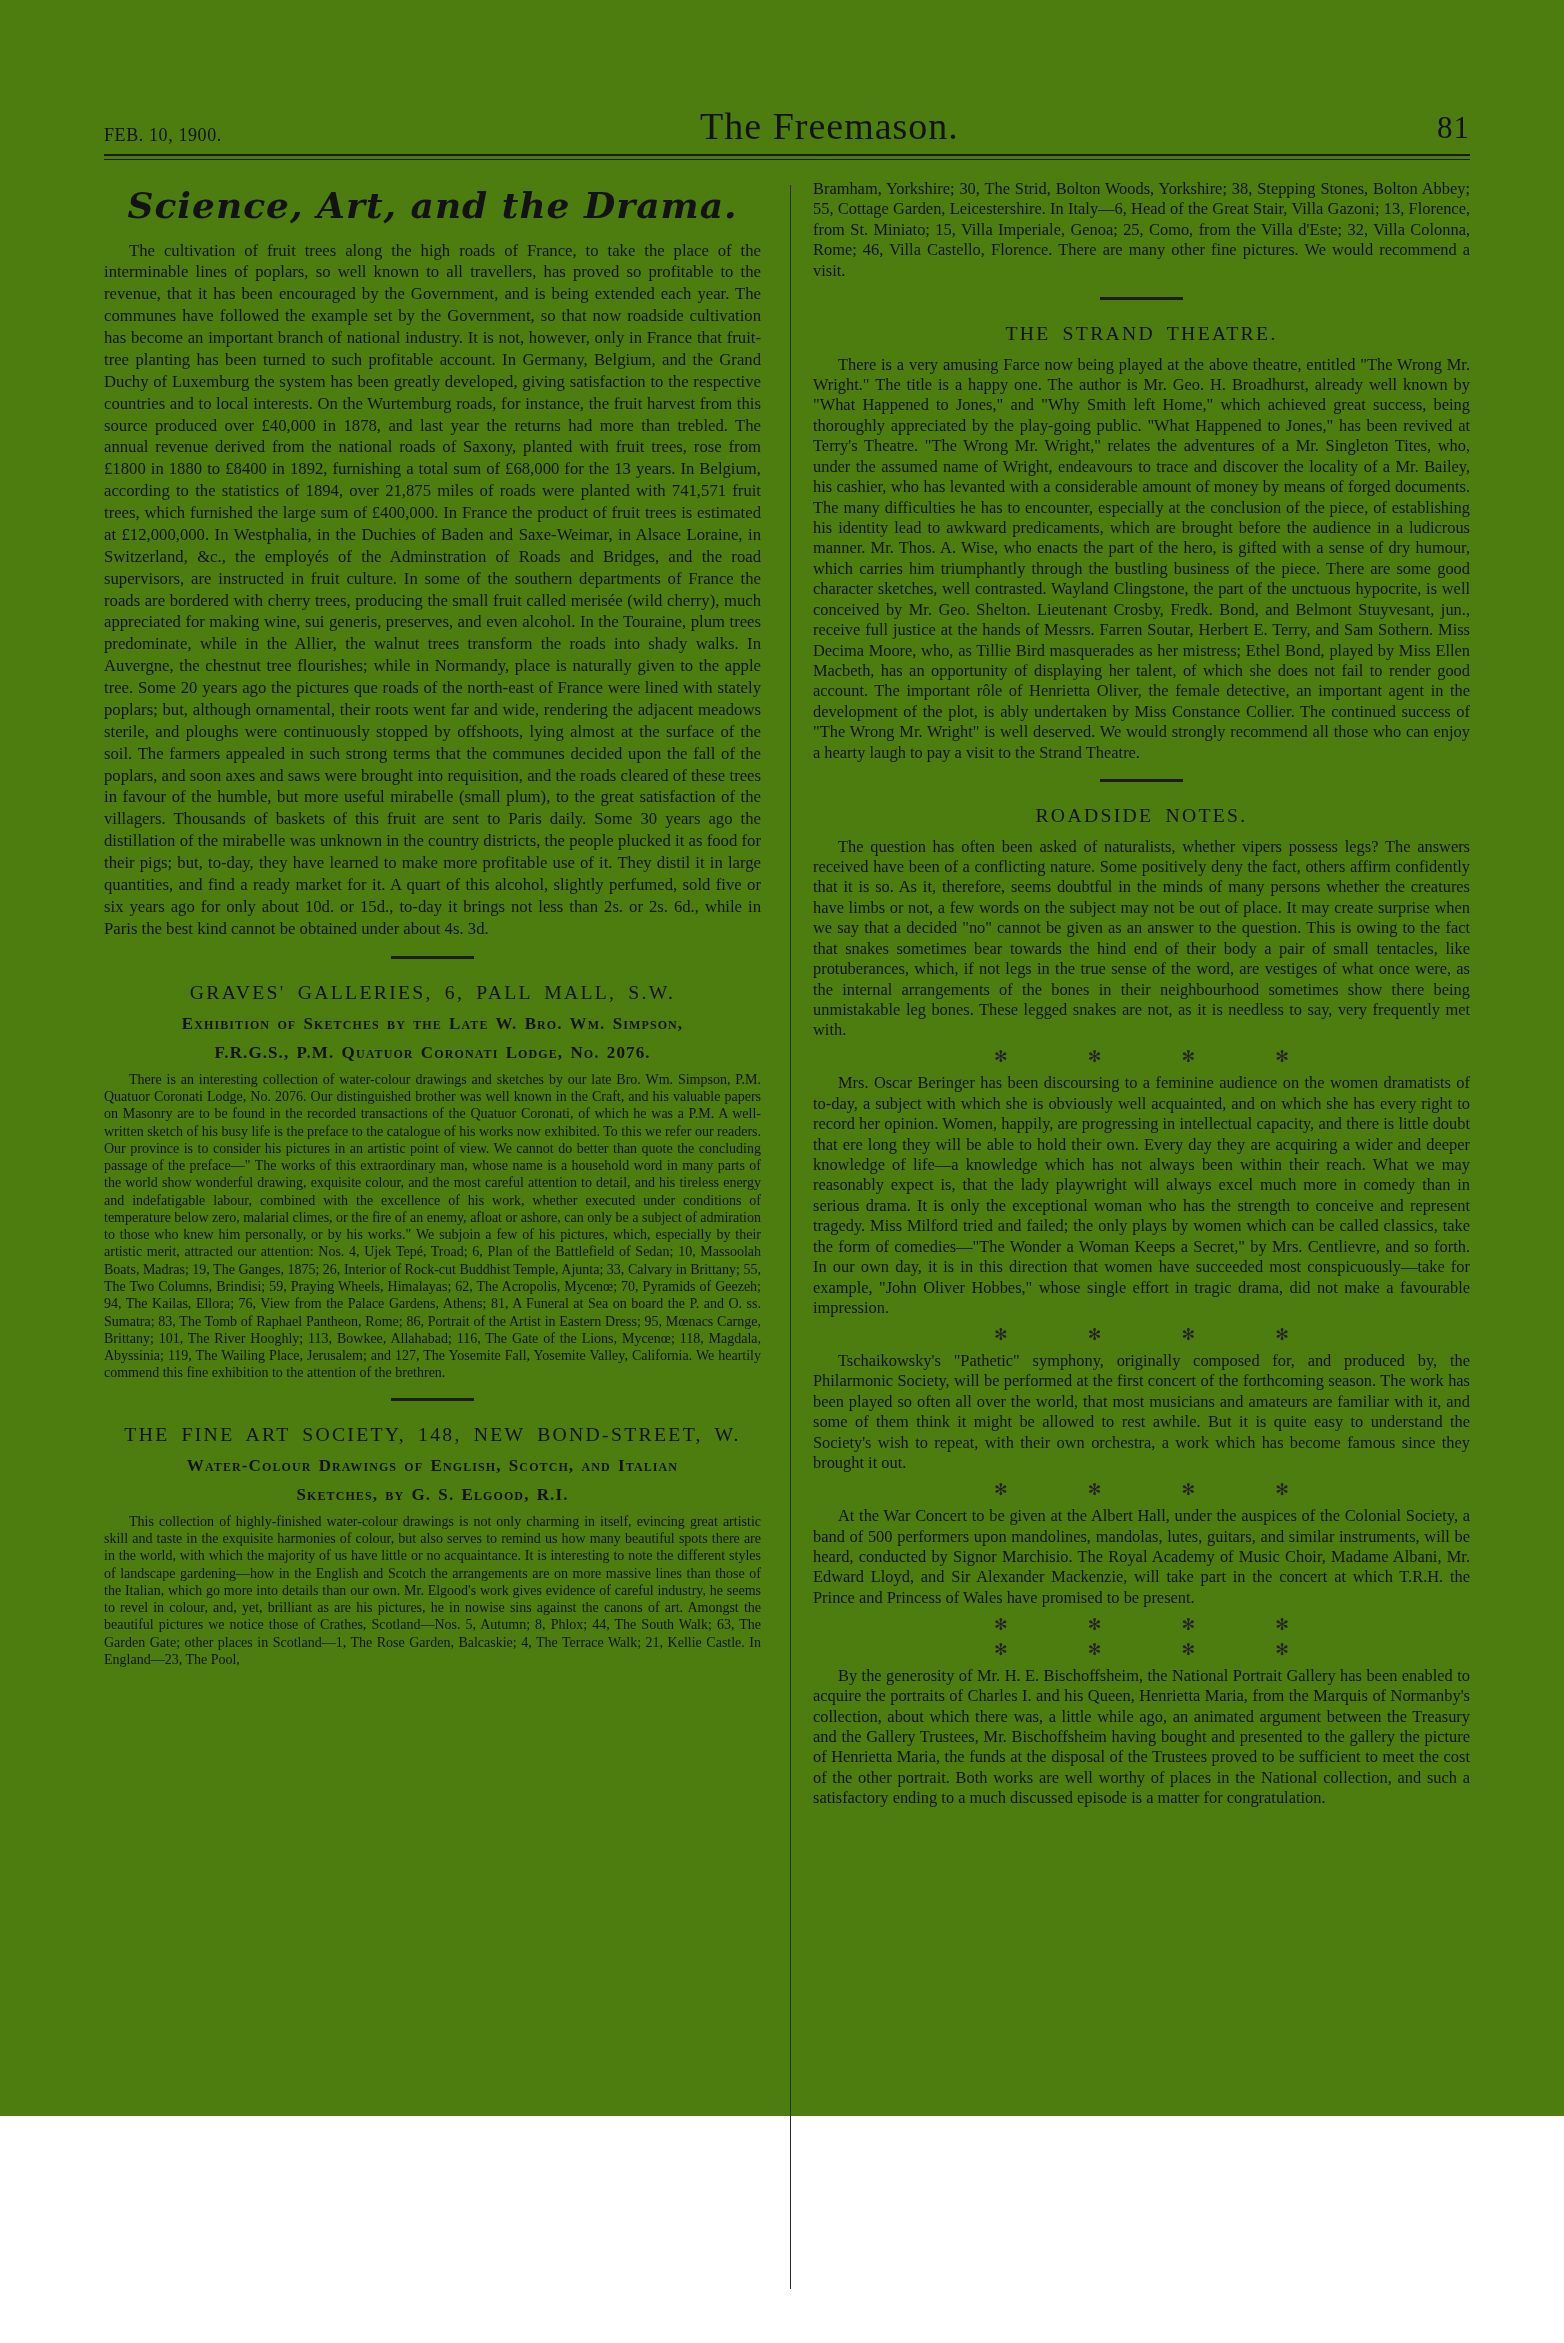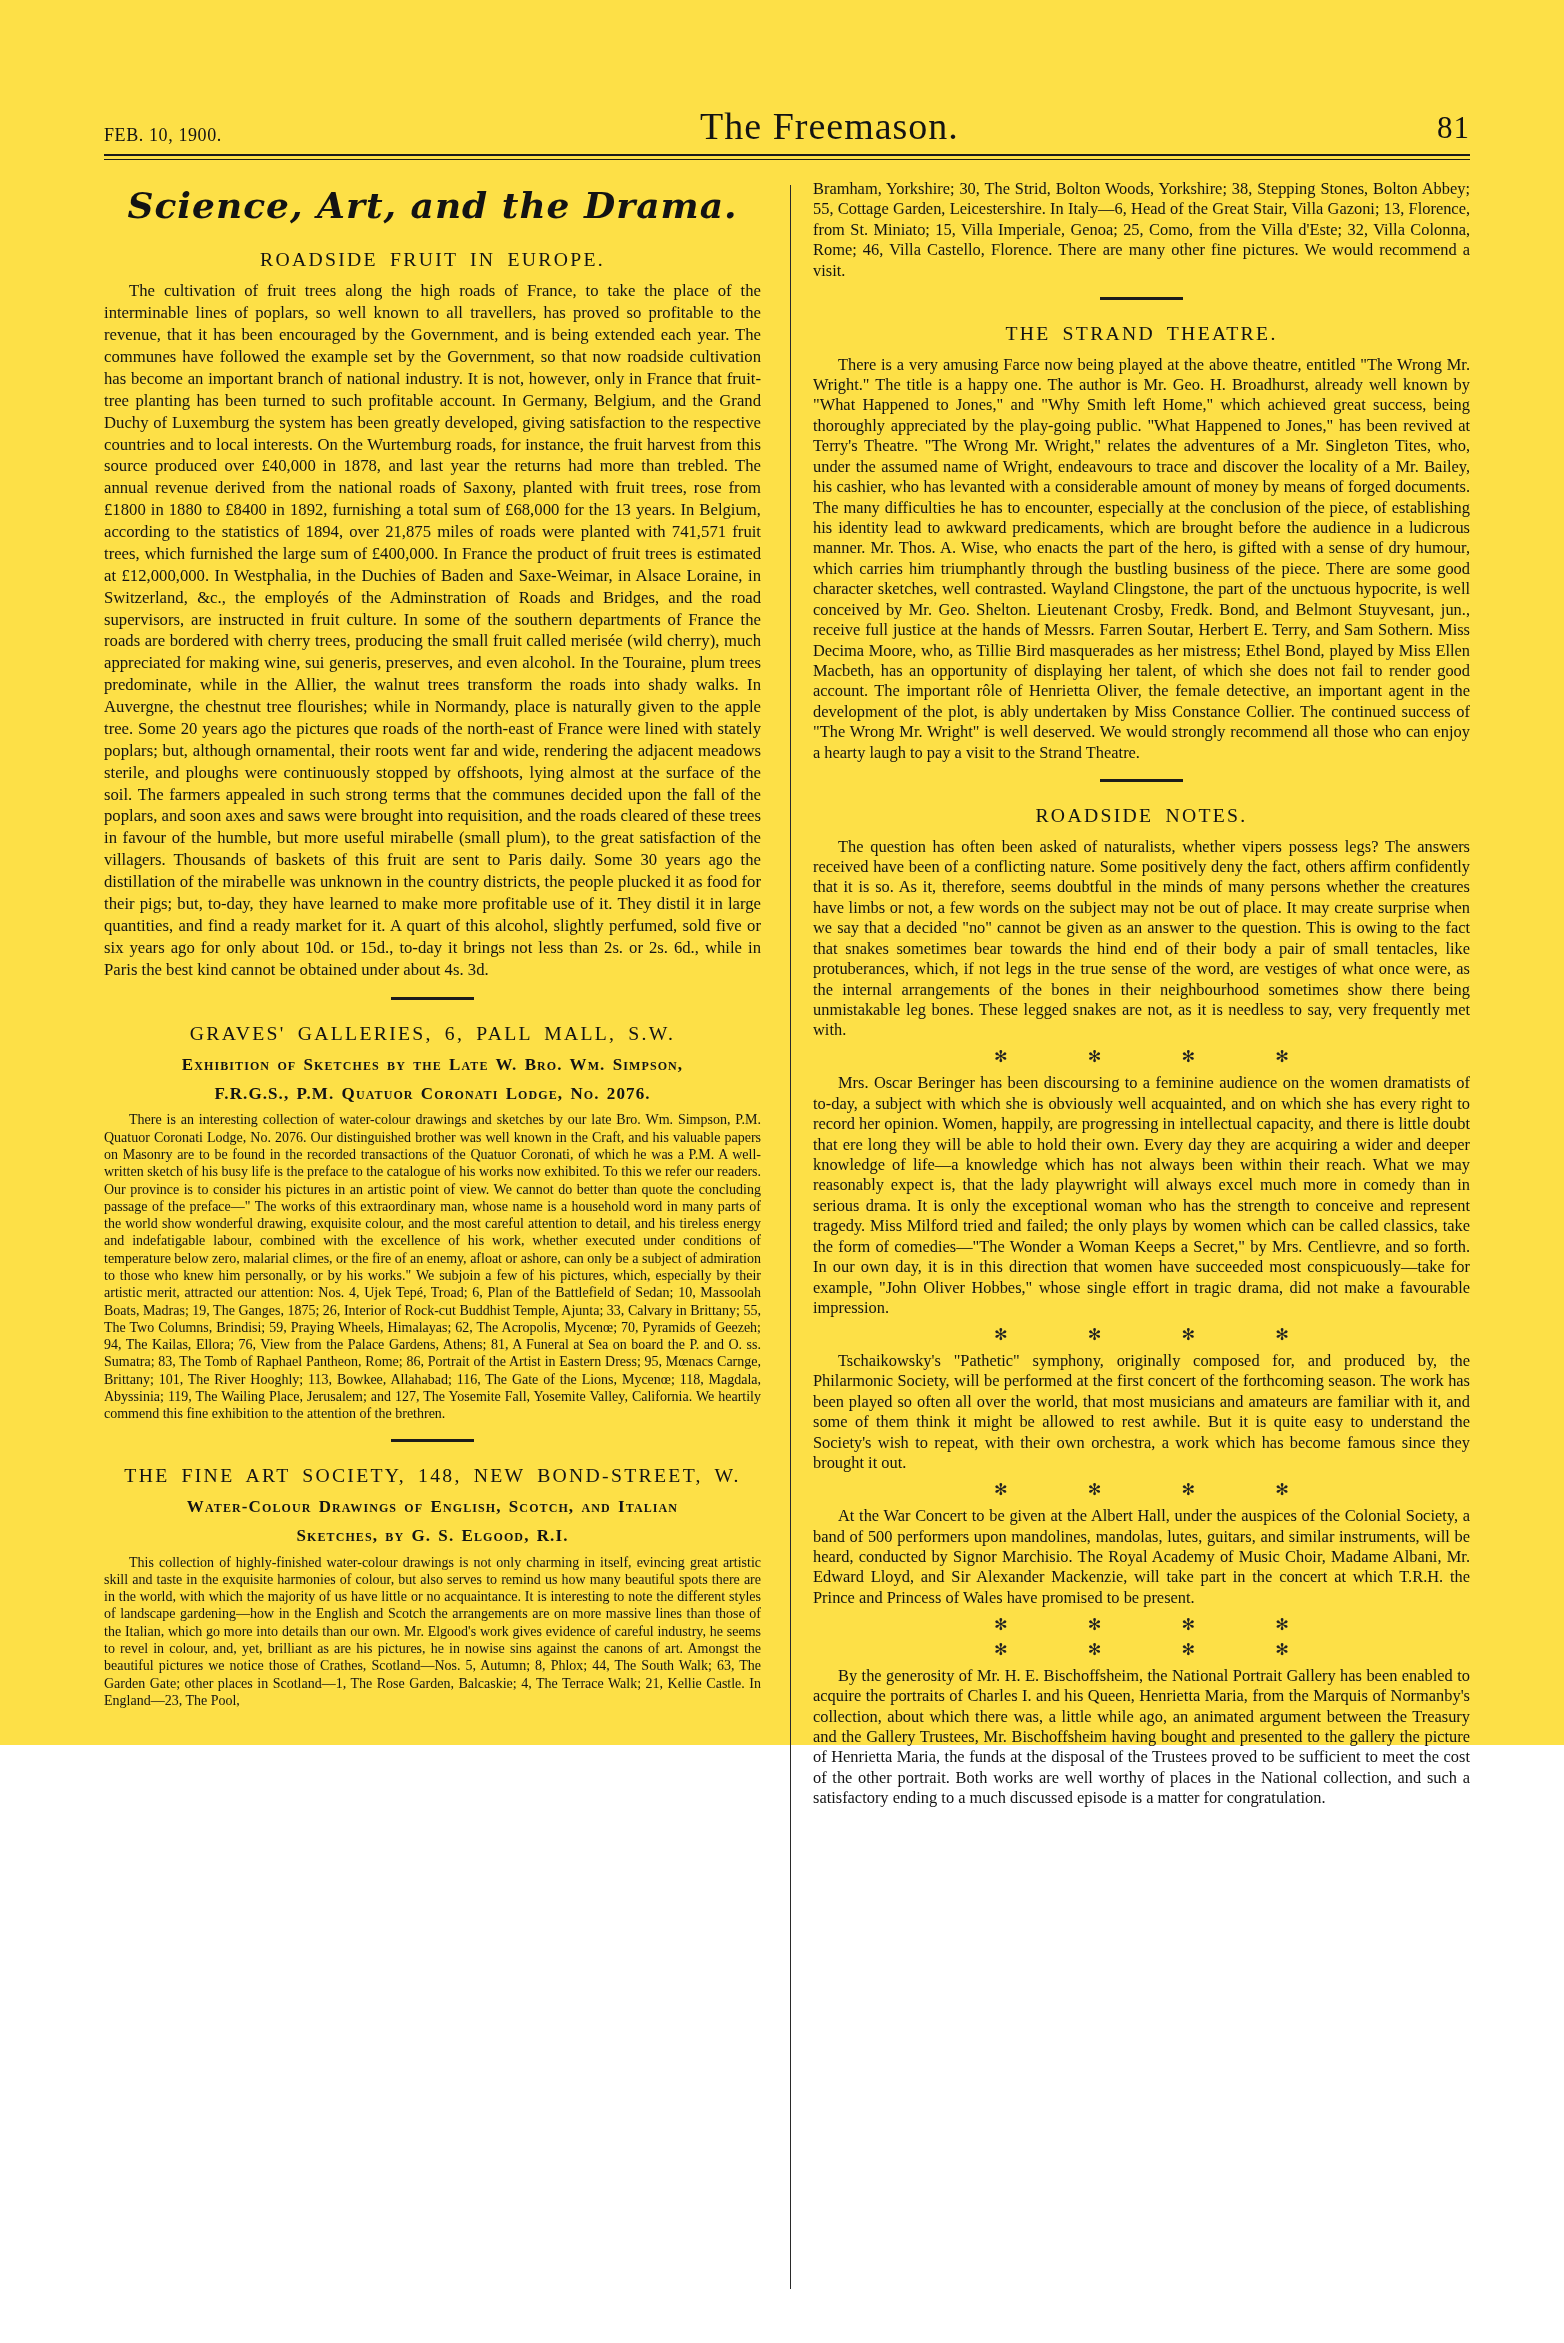--- a/index.html
+++ b/index.html
@@ -12,22 +12,22 @@
     height: 2343px;
     font-family: "Liberation Serif", "DejaVu Serif", serif;
     color: #131313;
     position: relative;
     overflow: hidden;
   }
   .page {
     position: absolute;
     left: 0; top: 0;
     width: 1564px;
-    height: 1745px;
-    background: #fde047;
+    height: 2116px;
+    background: #4d7c0f;
   }
   
   .masthead {
     position: absolute;
     left: 104px;
     top: 92px;
     width: 1366px;
     height: 56px;
     display: flex;
     align-items: flex-end;
@@ -163,21 +163,20 @@
   </div>
   <div class="mast-rule"></div>
 
   <div class="columns">
     <div class="col-divider"></div>
 
     <div class="col col-left">
 
       <div class="banner">Science, Art, and the Drama.</div>
 
-      <h2 class="art-head">ROADSIDE FRUIT IN EUROPE.</h2>
       <p class="body">The cultivation of fruit trees along the high roads of France, to take the place of the interminable lines of poplars, so well known to all travellers, has proved so profitable to the revenue, that it has been encouraged by the Government, and is being extended each year. The communes have followed the example set by the Government, so that now roadside cultivation has become an important branch of national industry. It is not, however, only in France that fruit-tree planting has been turned to such profitable account. In Germany, Belgium, and the Grand Duchy of Luxemburg the system has been greatly developed, giving satisfaction to the respective countries and to local interests. On the Wurtemburg roads, for instance, the fruit harvest from this source produced over £40,000 in 1878, and last year the returns had more than trebled. The annual revenue derived from the national roads of Saxony, planted with fruit trees, rose from £1800 in 1880 to £8400 in 1892, furnishing a total sum of £68,000 for the 13 years. In Belgium, according to the statistics of 1894, over 21,875 miles of roads were planted with 741,571 fruit trees, which furnished the large sum of £400,000. In France the product of fruit trees is estimated at £12,000,000. In Westphalia, in the Duchies of Baden and Saxe-Weimar, in Alsace Loraine, in Switzerland, &amp;c., the employés of the Adminstration of Roads and Bridges, and the road supervisors, are instructed in fruit culture. In some of the southern departments of France the roads are bordered with cherry trees, producing the small fruit called merisée (wild cherry), much appreciated for making wine, sui generis, preserves, and even alcohol. In the Touraine, plum trees predominate, while in the Allier, the walnut trees transform the roads into shady walks. In Auvergne, the chestnut tree flourishes; while in Normandy, place is naturally given to the apple tree. Some 20 years ago the pictures que roads of the north-east of France were lined with stately poplars; but, although ornamental, their roots went far and wide, rendering the adjacent meadows sterile, and ploughs were continuously stopped by offshoots, lying almost at the surface of the soil. The farmers appealed in such strong terms that the communes decided upon the fall of the poplars, and soon axes and saws were brought into requisition, and the roads cleared of these trees in favour of the humble, but more useful mirabelle (small plum), to the great satisfaction of the villagers. Thousands of baskets of this fruit are sent to Paris daily. Some 30 years ago the distillation of the mirabelle was unknown in the country districts, the people plucked it as food for their pigs; but, to-day, they have learned to make more profitable use of it. They distil it in large quantities, and find a ready market for it. A quart of this alcohol, slightly perfumed, sold five or six years ago for only about 10d. or 15d., to-day it brings not less than 2s. or 2s. 6d., while in Paris the best kind cannot be obtained under about 4s. 3d.</p>
 
       <div class="short-rule"></div>
 
       <h2 class="art-head">GRAVES' GALLERIES, 6, PALL MALL, S.W.</h2>
       <h3 class="sub-head">Exhibition of Sketches by the Late W. Bro. Wm. Simpson,</h3>
       <h3 class="sub-head">F.R.G.S., P.M. Quatuor Coronati Lodge, No. 2076.</h3>
       <p class="body tight">There is an interesting collection of water-colour drawings and sketches by our late Bro. Wm. Simpson, P.M. Quatuor Coronati Lodge, No. 2076. Our distinguished brother was well known in the Craft, and his valuable papers on Masonry are to be found in the recorded transactions of the Quatuor Coronati, of which he was a P.M. A well-written sketch of his busy life is the preface to the catalogue of his works now exhibited. To this we refer our readers. Our province is to consider his pictures in an artistic point of view. We cannot do better than quote the concluding passage of the preface—" The works of this extraordinary man, whose name is a household word in many parts of the world show wonderful drawing, exquisite colour, and the most careful attention to detail, and his tireless energy and indefatigable labour, combined with the excellence of his work, whether executed under conditions of temperature below zero, malarial climes, or the fire of an enemy, afloat or ashore, can only be a subject of admiration to those who knew him personally, or by his works." We subjoin a few of his pictures, which, especially by their artistic merit, attracted our attention: Nos. 4, Ujek Tepé, Troad; 6, Plan of the Battlefield of Sedan; 10, Massoolah Boats, Madras; 19, The Ganges, 1875; 26, Interior of Rock-cut Buddhist Temple, Ajunta; 33, Calvary in Brittany; 55, The Two Columns, Brindisi; 59, Praying Wheels, Himalayas; 62, The Acropolis, Mycenœ; 70, Pyramids of Geezeh; 94, The Kailas, Ellora; 76, View from the Palace Gardens, Athens; 81, A Funeral at Sea on board the P. and O. ss. Sumatra; 83, The Tomb of Raphael Pantheon, Rome; 86, Portrait of the Artist in Eastern Dress; 95, Mœnacs Carnge, Brittany; 101, The River Hooghly; 113, Bowkee, Allahabad; 116, The Gate of the Lions, Mycenœ; 118, Magdala, Abyssinia; 119, The Wailing Place, Jerusalem; and 127, The Yosemite Fall, Yosemite Valley, California. We heartily commend this fine exhibition to the attention of the brethren.</p>
 
       <div class="short-rule"></div>

